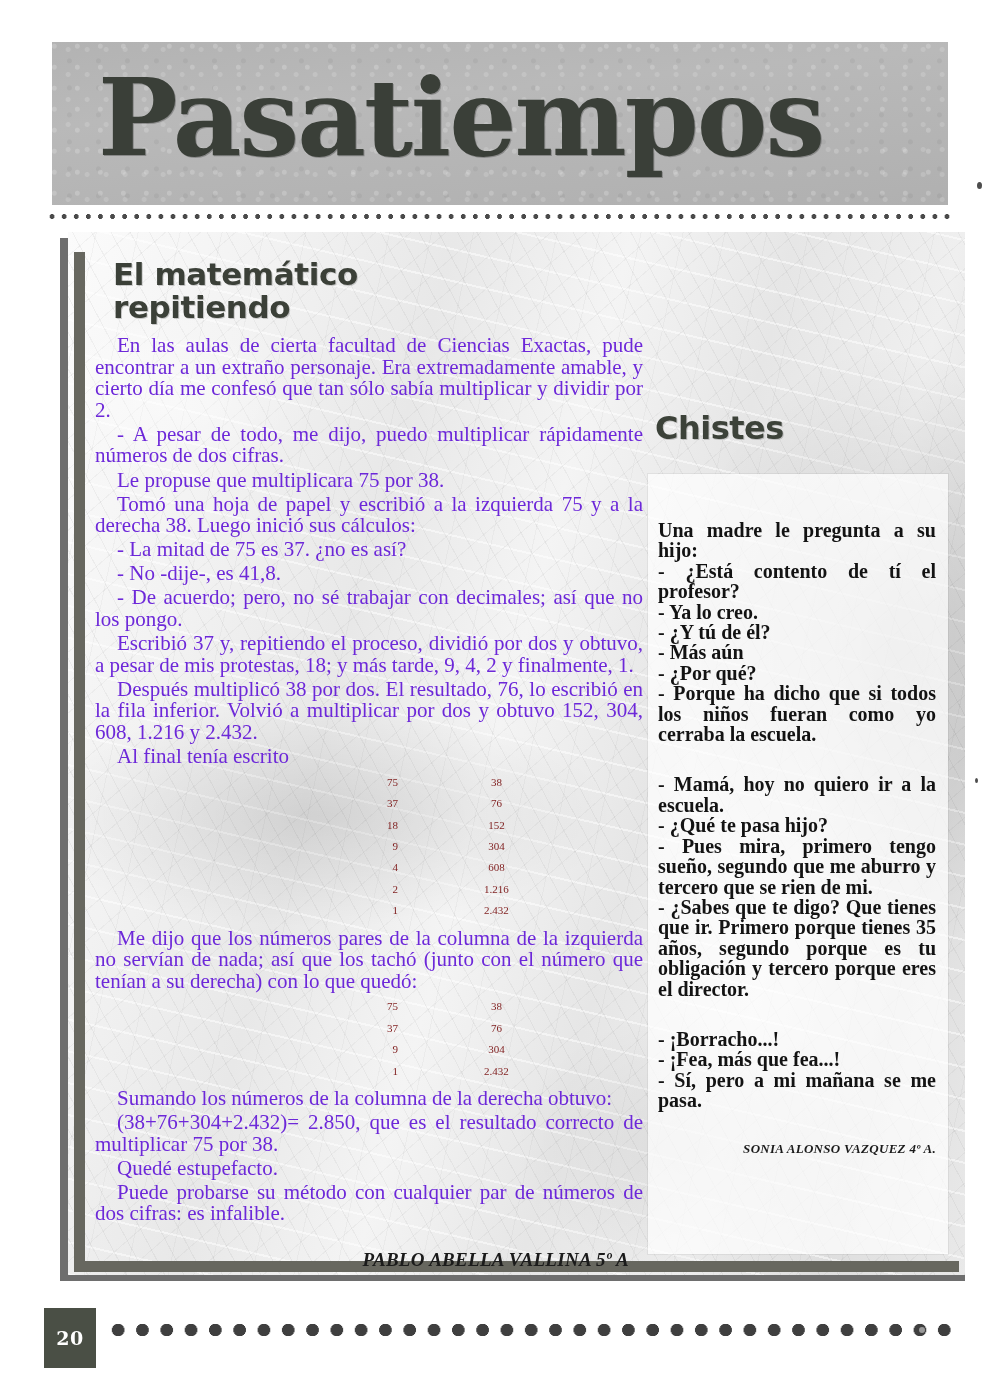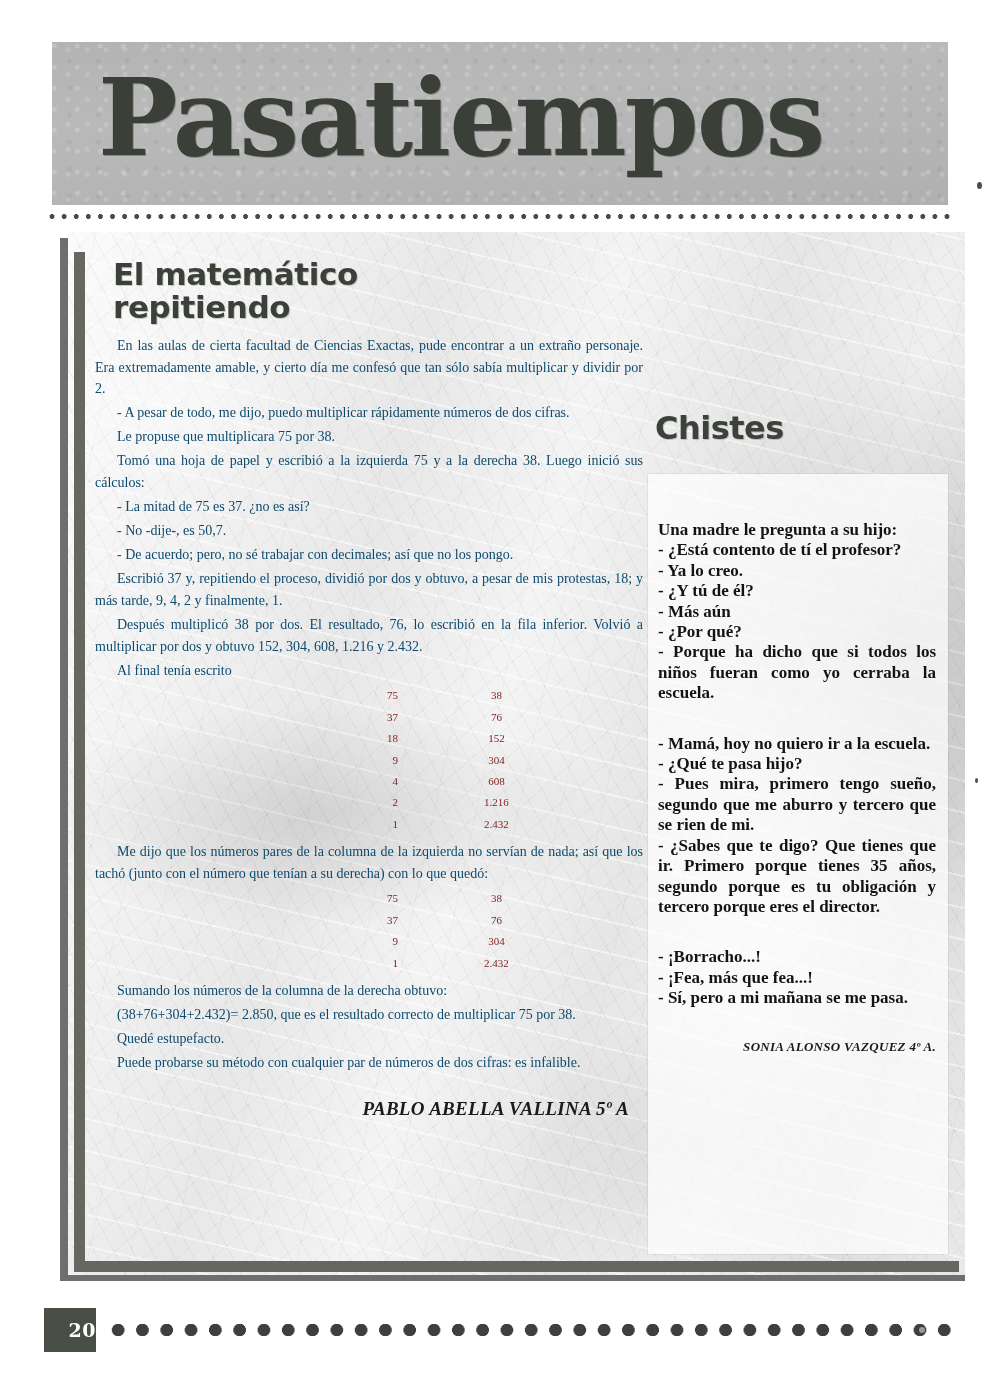--- a/index.html
+++ b/index.html
@@ -165,23 +165,23 @@
     font-weight: bold;
     font-size: 31px;
     line-height: 1.08;
     letter-spacing: -0.4px;
     color: #3b4038;
     margin: 8px 0 10px 18px;
     text-shadow: 1px 1px 0 rgba(0,0,0,.18);
   }
   .article-body p {
     font-family: "Liberation Serif", serif;
-    font-size: 14px;
+    font-size: 21px;
     line-height: 21.6px;
-    color: #0c4a6e;
+    color: #6d28d9;
     text-align: justify;
     margin: 0 0 2.5px 0;
     text-indent: 22px;
     hyphens: none;
   }
   .numtable {
     margin: 4px 0 6px 0;
     width: 100%;
     border-collapse: collapse;
     font-family: "Liberation Serif", serif;
@@ -229,21 +229,21 @@
     background: rgba(255,255,255,.72);
     z-index: 5;
     box-shadow: 0 0 0 1px rgba(0,0,0,.05);
   }
   .chistes-inner {
     padding: 46px 12px 0 10px;
   }
   .joke {
     font-family: "Liberation Serif", serif;
     font-weight: bold;
-    font-size: 17px;
+    font-size: 20px;
     line-height: 20.4px;
     color: #131313;
     text-align: justify;
     margin: 0 0 30px 0;
   }
   .joke .line { display: block; }
   .byline-right {
     font-family: "Liberation Serif", serif;
     font-style: italic;
     font-weight: bold;
@@ -253,26 +253,26 @@
     text-align: right;
     margin-top: 26px;
   }
 
   
   .page-badge {
     position: absolute;
     left: 44px;
     top: 1308px;
     width: 52px;
-    height: 44px;
+    height: 60px;
     background: #4a4f45;
     z-index: 7;
     display: flex;
     align-items: center;
-    justify-content: flex-end;
+    justify-content: center;
   }
   .page-badge span {
     font-family: "DejaVu Serif", serif;
     font-weight: bold;
     font-size: 19px;
     color: #ffffff;
     letter-spacing: .5px;
   }
 
   
@@ -306,21 +306,21 @@
       <span>El matemático</span><br>
       <span>repitiendo</span>
     </div>
 
     <div class="article-body">
       <p>En las aulas de cierta facultad de Ciencias Exactas, pude encontrar a un extraño personaje. Era extremadamente amable, y cierto día me confesó que tan sólo sabía multiplicar y dividir por 2.</p>
       <p>- A pesar de todo, me dijo, puedo multiplicar rápidamente números de dos cifras.</p>
       <p>Le propuse que multiplicara 75 por 38.</p>
       <p>Tomó una hoja de papel y escribió a la izquierda 75 y a la derecha 38. Luego inició sus cálculos:</p>
       <p>- La mitad de 75 es 37. ¿no es así?</p>
-      <p>- No -dije-, es 50,7.</p>
+      <p>- No -dije-, es 41,8.</p>
       <p>- De acuerdo; pero, no sé trabajar con decimales; así que no los pongo.</p>
       <p>Escribió 37 y, repitiendo el proceso, dividió por dos y obtuvo, a pesar de mis protestas, 18; y más tarde, 9, 4, 2 y finalmente, 1.</p>
       <p>Después multiplicó 38 por dos. El resultado, 76, lo escribió en la fila inferior. Volvió a multiplicar por dos y obtuvo 152, 304, 608, 1.216 y 2.432.</p>
       <p>Al final tenía escrito</p>
 
       <table class="numtable">
         <tbody>
           <tr>
             <td class="c1">75</td>
             <td class="c2">38</td>

